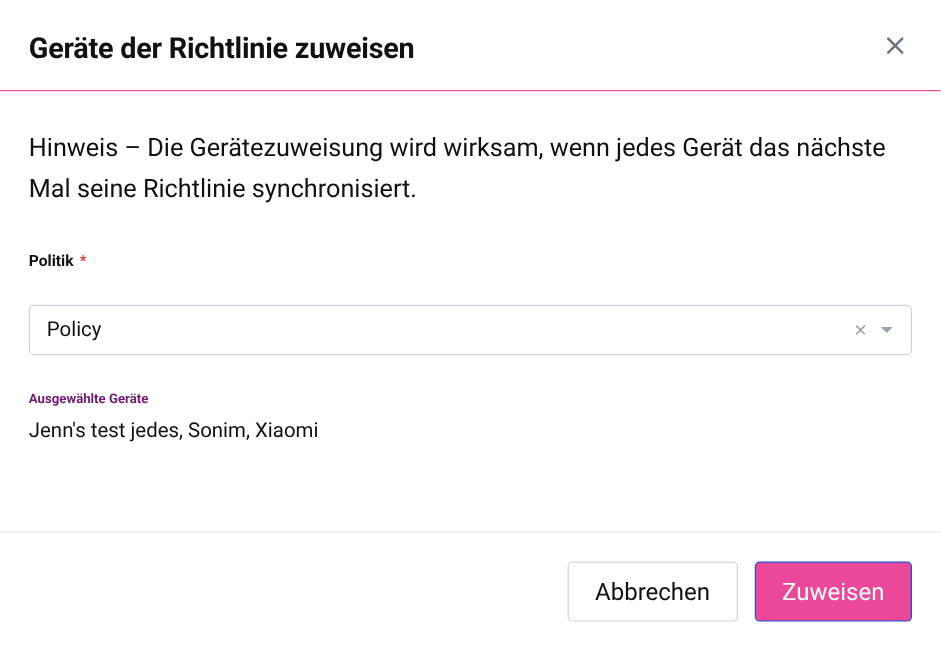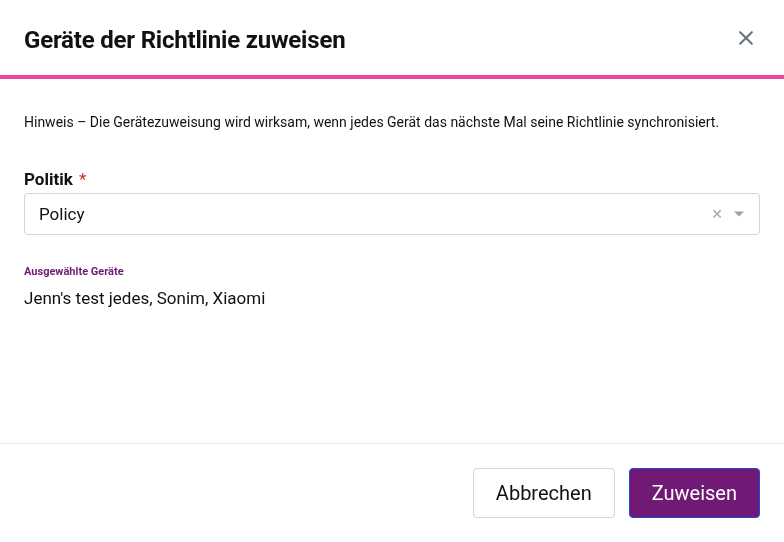--- a/index.html
+++ b/index.html
@@ -18,21 +18,21 @@
       width: 100%;
       height: 100%;
       display: flex;
       flex-direction: column;
     }
     .modal-header {
       display: flex;
       align-items: center;
       justify-content: space-between;
       padding: 24px 24px 20px 24px;
-      border-bottom: 4px solid #ec4899;
+      border-bottom: 1px solid #ec4899;
     }
     .modal-title {
       font-size: 24px;
       font-weight: 700;
       color: #111;
       letter-spacing: -0.2px;
     }
     .close-btn {
       background: none;
       border: none;
@@ -46,30 +46,30 @@
     .close-btn svg {
       width: 20px;
       height: 20px;
     }
     .modal-body {
       flex: 1;
       padding: 32px 24px 24px 24px;
       overflow-y: auto;
     }
     .hint-text {
-      font-size: 14px;
+      font-size: 21px;
       line-height: 1.6;
       color: #111;
       margin-bottom: 36px;
     }
     .field-label {
-      font-size: 17px;
+      font-size: 13px;
       font-weight: 700;
       color: #111;
-      margin-bottom: 4px;
+      margin-bottom: 28px;
       display: block;
     }
     .required-asterisk {
       color: #dc2626;
       font-weight: 400;
       margin-left: 2px;
     }
     .select-wrapper {
       position: relative;
       width: 100%;
@@ -126,21 +126,21 @@
       border-radius: 4px;
       cursor: pointer;
       font-family: inherit;
     }
     .btn-secondary {
       background: #fff;
       border: 1px solid #d1d5db;
       color: #111;
     }
     .btn-primary {
-      background: #701a75;
+      background: #ec4899;
       border: 1px solid #1d4ed8;
       color: #fff;
     }
   </style>
 </head>
 <body>
 
 <div class="modal">
   <div class="modal-header">
     <h1 class="modal-title">Geräte der Richtlinie zuweisen</h1>

